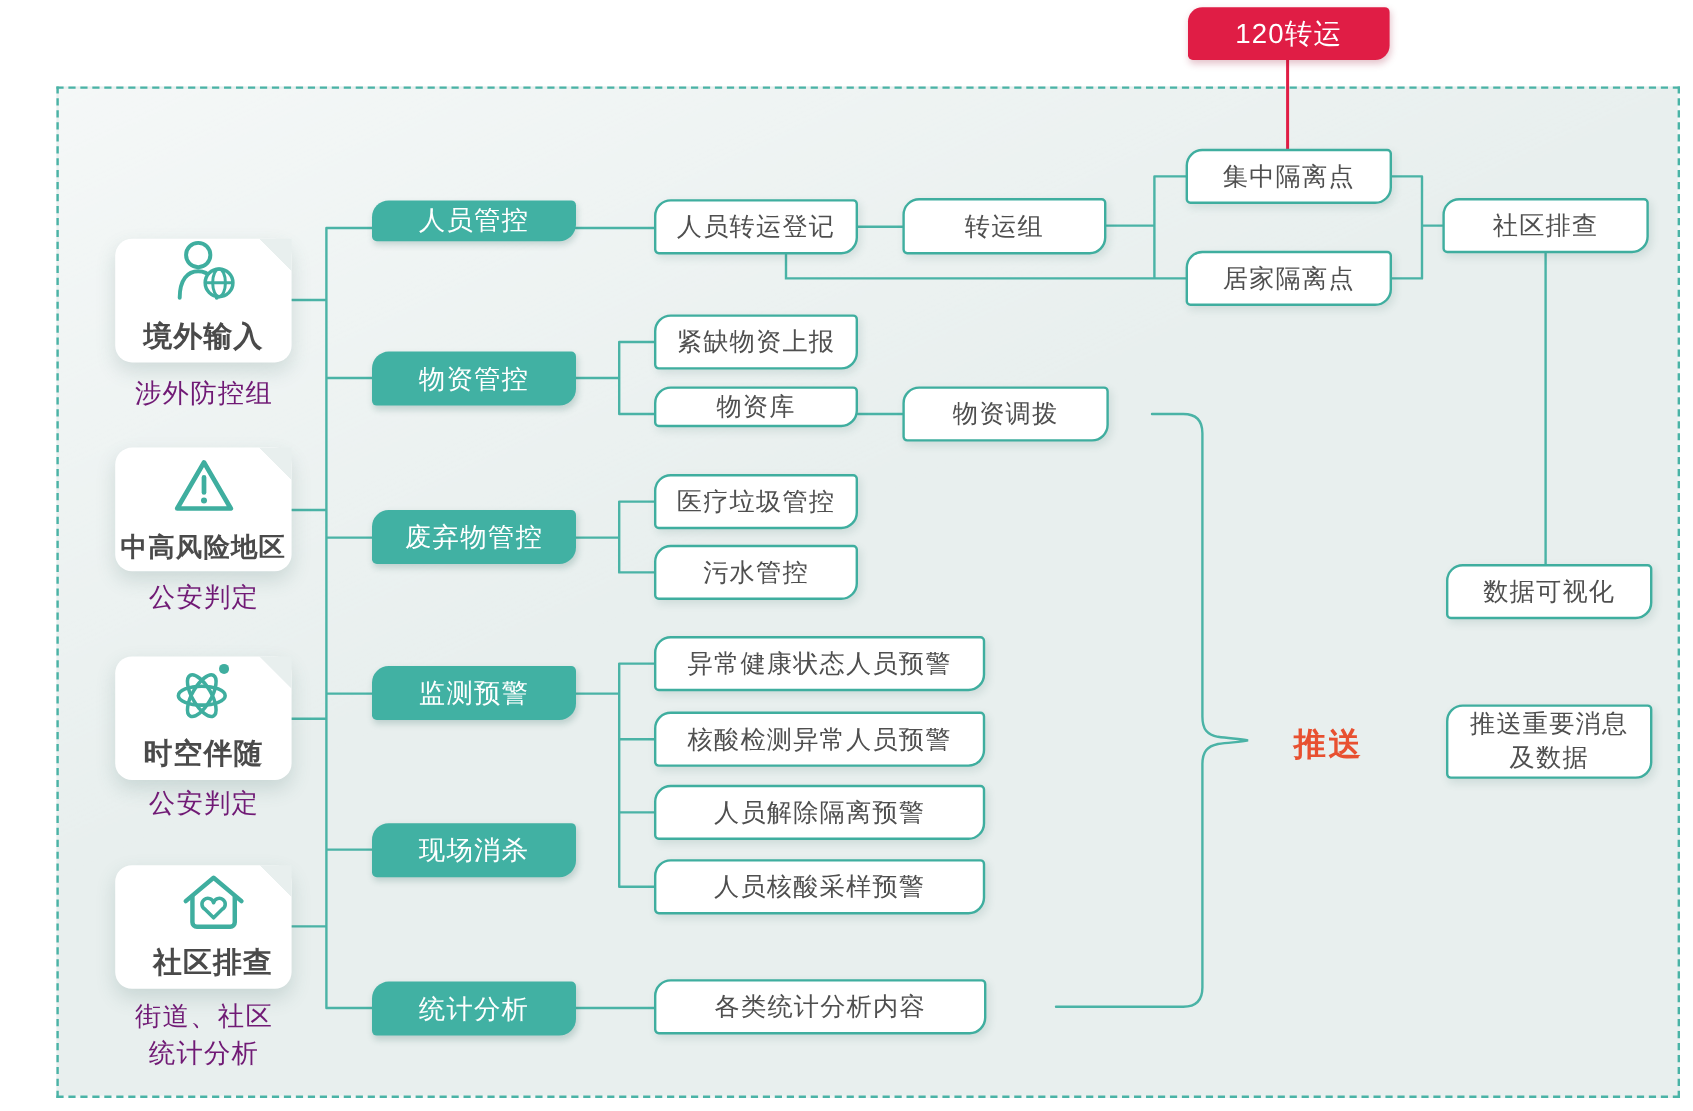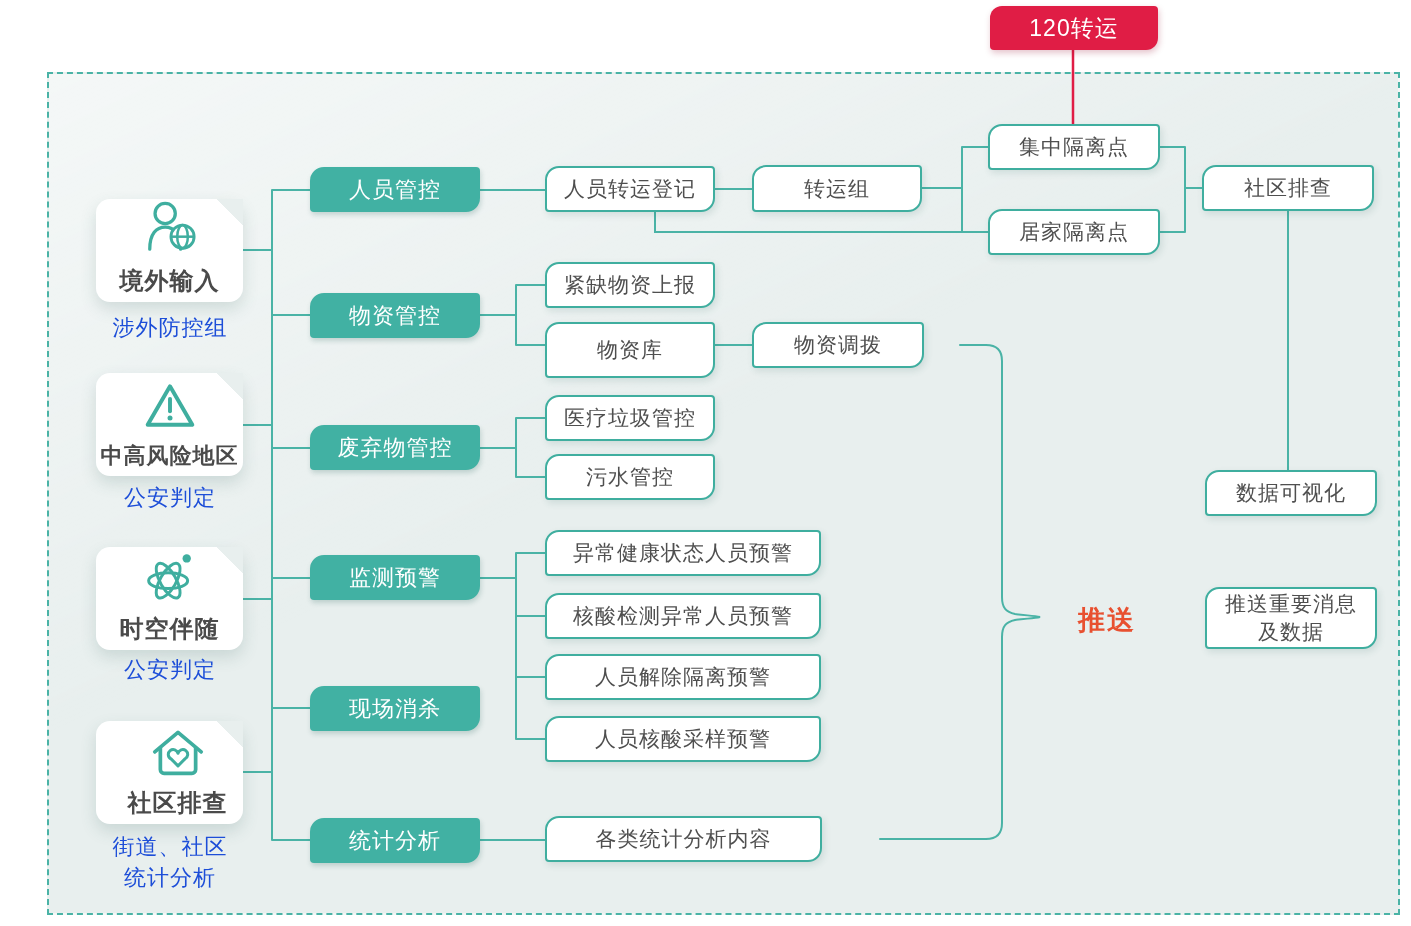--- a/index.html
+++ b/index.html
@@ -45,21 +45,21 @@
     display:flex;flex-direction:column;align-items:center;justify-content:flex-end;
     padding-bottom:9px;box-sizing:border-box;
   }
   .card::after{ 
     content:"";position:absolute;top:0;right:0;width:27px;height:27px;
     background:linear-gradient(to bottom left,#e8efee 0%,#e8efee 49.5%,rgba(232,239,238,0) 50%);
   }
   .card .ttl{font-size:24px;color:#4a4a4a;font-weight:bold;letter-spacing:1px;line-height:1;}
   .card .ic{margin-bottom:10px;}
   .sub{
-    position:absolute;width:180px;text-align:center;color:#1d4ed8;font-size:22px;
+    position:absolute;width:180px;text-align:center;color:#701a75;font-size:22px;
     letter-spacing:1px;line-height:31px;
   }
 </style>
 </head>
 <body>
 
 <div class="canvas">
 
   <div class="frame"></div>
 
@@ -139,21 +139,21 @@
         <path d="M32,44 L24.5,36.5 a5.3,5.3 0 1 1 7.5,-6 a5.3,5.3 0 1 1 7.5,6 Z" stroke="#3fae9f" stroke-width="3.2" stroke-linejoin="round"></path>
       </svg>
     </span>
     <span class="ttl">社区排查</span>
   </div>
   <div class="sub" style="left:80px;top:831px;">
     <span>街道、社区</span><br>
     <span>统计分析</span>
   </div>
 
-  <div class="node tn" style="left:310px;top:167px;width:170px;height:45px;">
+  <div class="node tn" style="left:310px;top:167px;width:170px;height:34px;">
     <span>人员管控</span>
   </div>
   <div class="node tn" style="left:310px;top:293px;width:170px;height:45px;">
     <span>物资管控</span>
   </div>
   <div class="node tn" style="left:310px;top:425px;width:170px;height:45px;">
     <span>废弃物管控</span>
   </div>
   <div class="node tn" style="left:310px;top:555px;width:170px;height:45px;">
     <span>监测预警</span>
@@ -177,21 +177,21 @@
   <div class="node wn" style="left:988px;top:209px;width:172px;height:46px;">
     <span>居家隔离点</span>
   </div>
   <div class="node wn" style="left:1202px;top:165px;width:172px;height:46px;">
     <span>社区排查</span>
   </div>
 
   <div class="node wn" style="left:545px;top:262px;width:170px;height:46px;">
     <span>紧缺物资上报</span>
   </div>
-  <div class="node wn" style="left:545px;top:322px;width:170px;height:56px;">
+  <div class="node wn" style="left:545px;top:322px;width:170px;height:34px;">
     <span>物资库</span>
   </div>
   <div class="node wn" style="left:752px;top:322px;width:172px;height:46px;">
     <span>物资调拨</span>
   </div>
 
   <div class="node wn" style="left:545px;top:395px;width:170px;height:46px;">
     <span>医疗垃圾管控</span>
   </div>
   <div class="node wn" style="left:545px;top:454px;width:170px;height:46px;">

